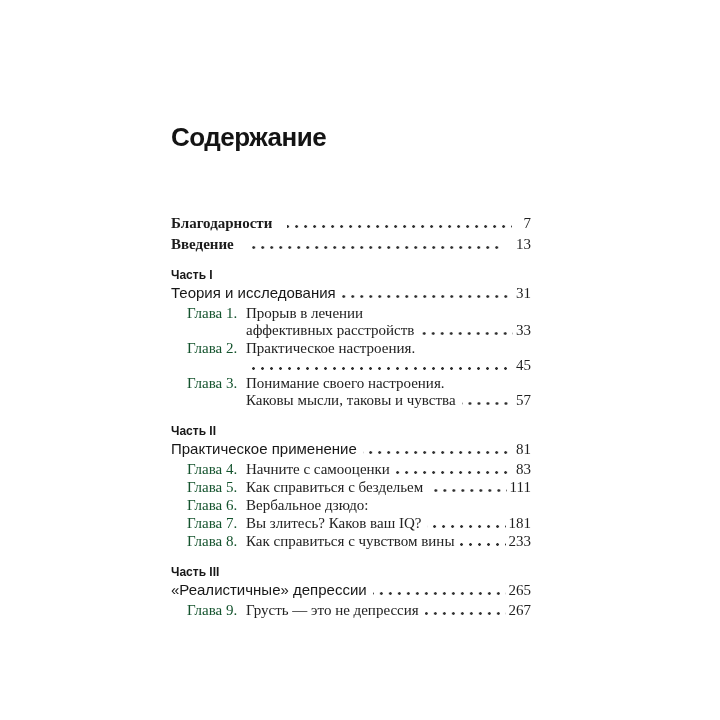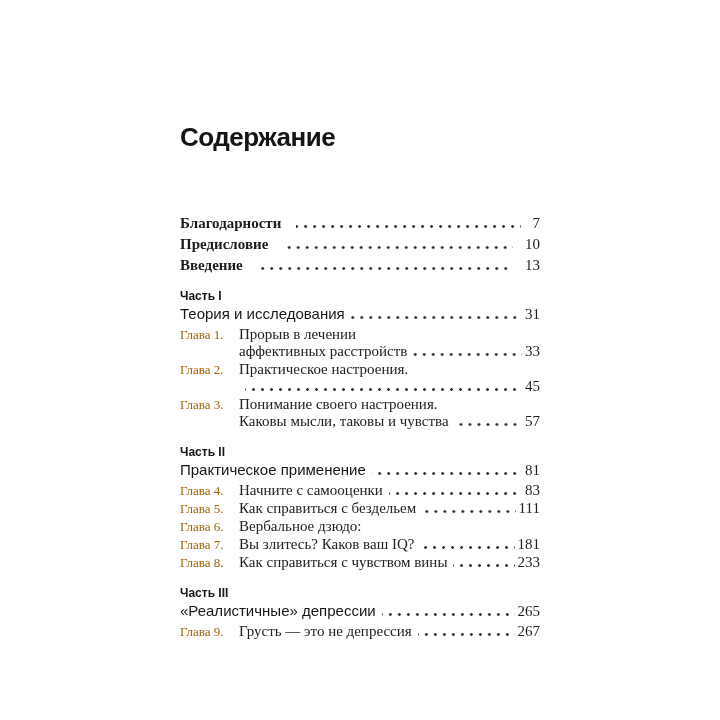--- a/index.html
+++ b/index.html
@@ -11,21 +11,21 @@
     width: 720px;
     height: 720px;
     position: relative;
     overflow: hidden;
     font-family: "Liberation Serif", "DejaVu Serif", serif;
     color: #222222;
     -webkit-font-smoothing: antialiased;
   }
   .content {
     position: absolute;
-    left: 180px;
+    left: 171px;
     top: 124px;
     width: 360px;
   }
   h1.page-title {
     margin: 0 0 64px 0;
     font-family: "Liberation Sans", "DejaVu Sans", sans-serif;
     font-weight: 700;
     font-size: 26px;
     line-height: 27px;
     letter-spacing: -0.5px;
@@ -85,24 +85,24 @@
   }
   
   .chapters { margin-top: 3px; }
   .chapter {
     display: flex;
     margin-bottom: 1px;
   }
   .ch-label {
     flex: 0 0 auto;
     width: 59px;
-    margin-left: 0;
-    font-size: 13px;
-    line-height: 17px;
-    color: #a16207;
+    margin-left: 16px;
+    font-size: 15px;
+    line-height: 17px;
+    color: #14532d;
     white-space: nowrap;
   }
   .ch-body { flex: 1 1 auto; min-width: 0; }
   .ch-line {
     font-size: 15px;
     line-height: 17px;
     color: #222222;
   }
   .ch-text { white-space: nowrap; }
 </style>
@@ -110,25 +110,20 @@
 <body>
 
 <div class="content">
   <h1 class="page-title">Содержание</h1>
 
   <div>
       <div class="toc-row front-row">
         <div class="front-label">Благодарности</div>
         <div class="leader"></div>
         <div class="page-num">7</div>
-      </div>
-      <div class="toc-row front-row">
-        <div class="front-label">Предисловие</div>
-        <div class="leader"></div>
-        <div class="page-num">10</div>
       </div>
       <div class="toc-row front-row">
         <div class="front-label">Введение</div>
         <div class="leader"></div>
         <div class="page-num">13</div>
       </div>
     </div>
 
   <div>
       <div class="part">

